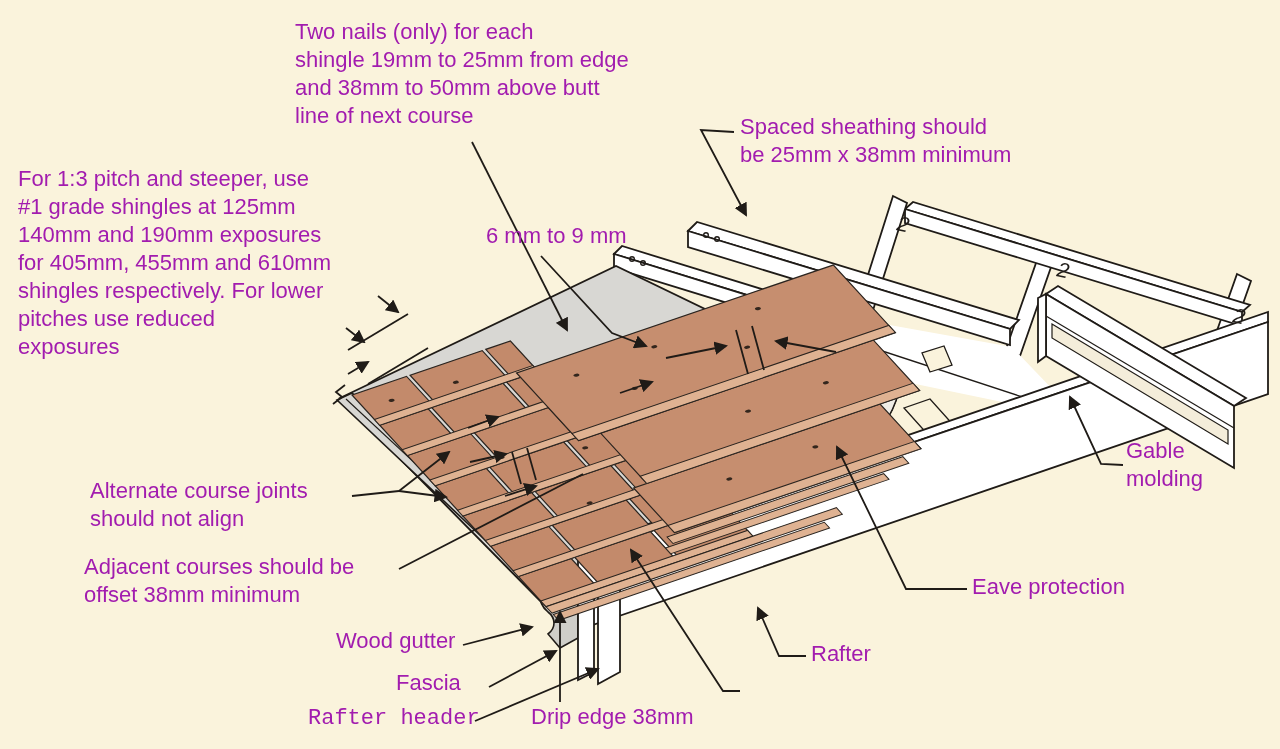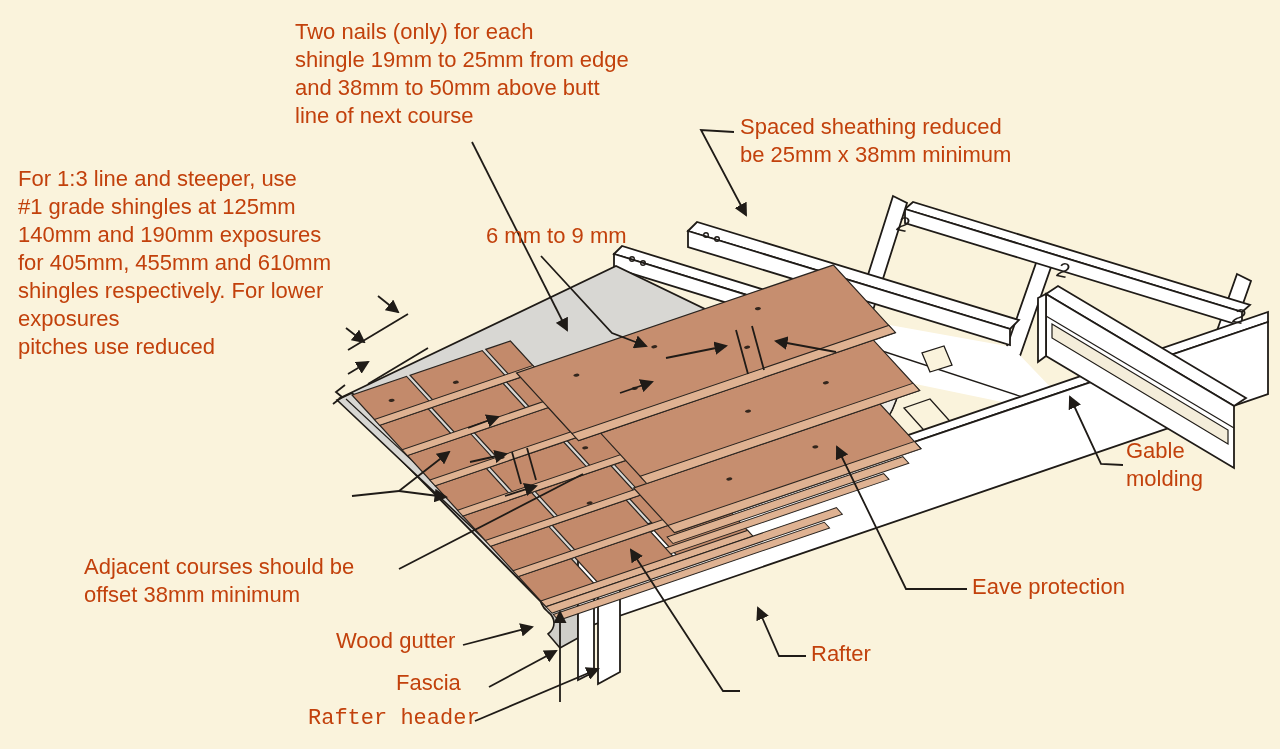--- a/index.html
+++ b/index.html
@@ -3,21 +3,21 @@
 <meta charset="utf-8">
 <style>
   html,body{margin:0;padding:0;}
   #stage{
     position:relative;width:1280px;height:749px;overflow:hidden;
     background:#faf3dc;
     font-family:"Liberation Sans","DejaVu Sans",sans-serif;
   }
   #diagram-svg{position:absolute;left:0;top:0;}
   .label{
-    position:absolute;color:#c2410c;font-size:22px;line-height:28px;
+    position:absolute;color:#a21caf;font-size:22px;line-height:28px;
     white-space:nowrap;letter-spacing:0px;
   }
   .label div{white-space:nowrap;}
   svg .ln{stroke:#1f1b17;fill:none;stroke-width:1.8;}
   svg .wood{fill:#ffffff;stroke:#1f1b17;stroke-width:1.8;}
   svg .crm{fill:#faf3dc;stroke:#1f1b17;stroke-width:1.3;}
   svg text.brk{font-style:italic;font-size:21px;fill:#1f1b17;}
 </style>
 </head>
 <body>
@@ -214,64 +214,71 @@
 </svg>
 
 <div class="label" style="left:295px;top:18px;">
   <div>Two nails (only) for each</div>
   <div>shingle 19mm to 25mm from edge</div>
   <div>and 38mm to 50mm above butt</div>
   <div>line of next course</div>
 </div>
 
 <div class="label" style="left:18px;top:165px;">
-  <div>For 1:3 line and steeper, use</div>
+  <div>For 1:3 pitch and steeper, use</div>
   <div>#1 grade shingles at 125mm</div>
   <div>140mm and 190mm exposures</div>
   <div>for 405mm, 455mm and 610mm</div>
   <div>shingles respectively. For lower</div>
+  <div>pitches use reduced</div>
   <div>exposures</div>
-  <div>pitches use reduced</div>
 </div>
 
 <div class="label" style="left:740px;top:113px;">
-  <div>Spaced sheathing reduced</div>
+  <div>Spaced sheathing should</div>
   <div>be 25mm x 38mm minimum</div>
 </div>
 
 <div class="label" style="left:486px;top:222px;text-align:center;">
   <div>6 mm to 9 mm</div>
 </div>
 
 <div class="label" style="left:972px;top:573px;">
   <div>Eave protection</div>
 </div>
 
 <div class="label" style="left:1126px;top:437px;">
   <div>Gable</div>
   <div>molding</div>
 </div>
 
+<div class="label" style="left:90px;top:477px;">
+  <div>Alternate course joints</div>
+  <div>should not align</div>
+</div>
 
 <div class="label" style="left:84px;top:553px;">
   <div>Adjacent courses should be</div>
   <div>offset 38mm minimum</div>
 </div>
 
 <div class="label" style="left:336px;top:627px;">
   <div>Wood gutter</div>
 </div>
 
 <div class="label" style="left:396px;top:669px;">
   <div>Fascia</div>
 </div>
 
 <div class="label" style="left:308px;top:705px;font-family:Liberation Mono, monospace;">
   <div>Rafter header</div>
 </div>
 
+<div class="label" style="left:531px;top:703px;">
+  <div>Drip edge 38mm</div>
+</div>
 
 
 <div class="label" style="left:811px;top:640px;">
   <div>Rafter</div>
 </div>
 
 </div>
 
 </body></html>

